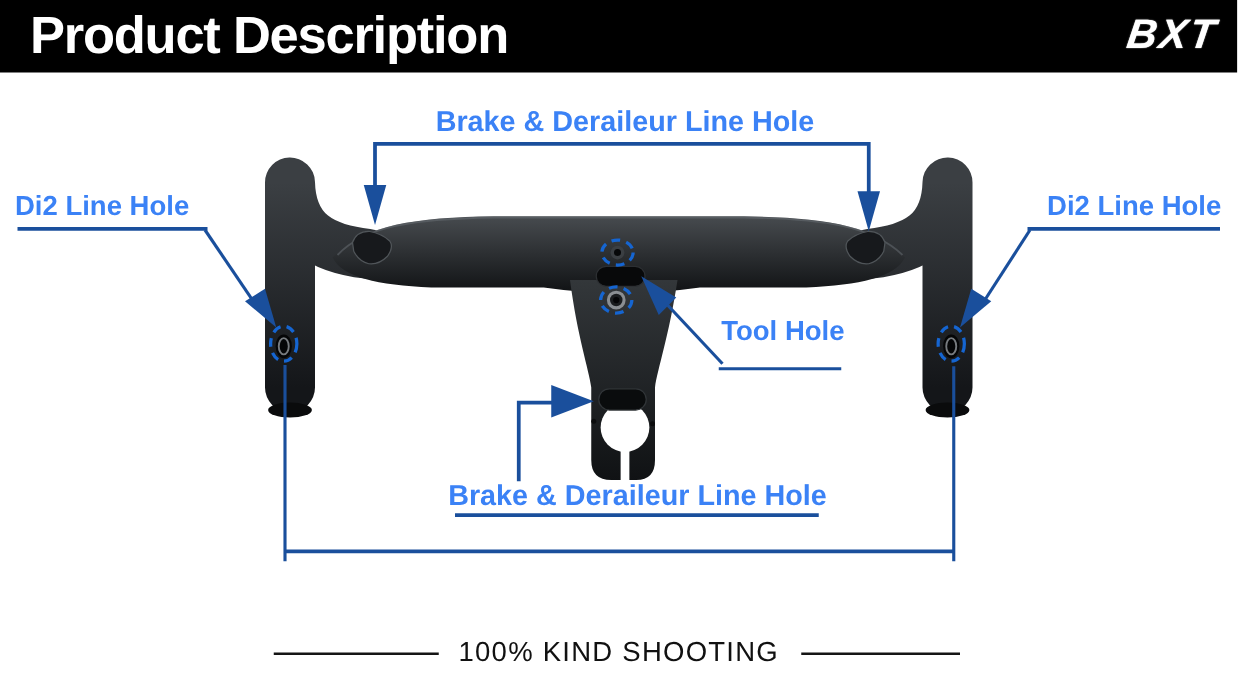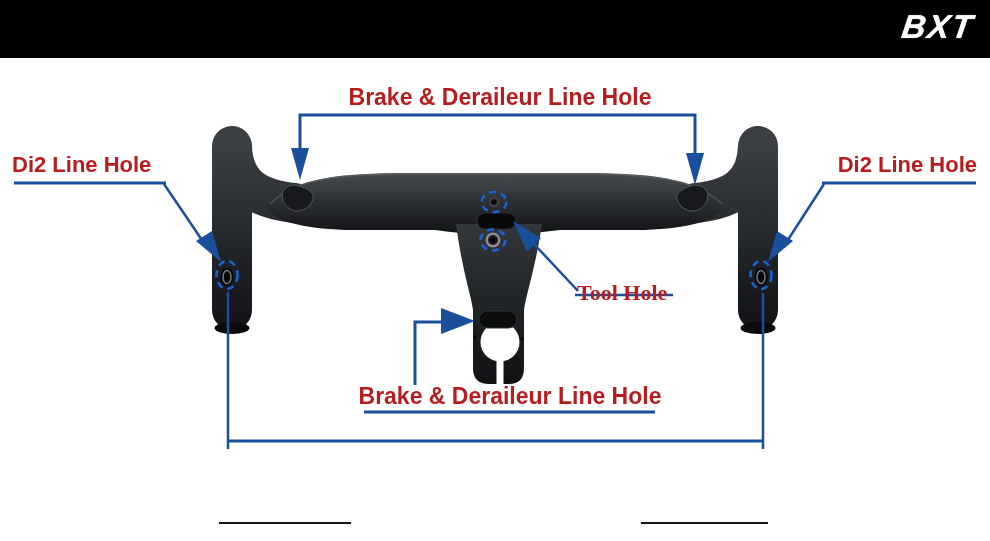--- a/index.html
+++ b/index.html
@@ -17,43 +17,44 @@
   }
   .brand-logo{
     position:absolute;right:16px;top:8px;color:#ffffff;
     font-size:33px;font-weight:900;font-style:italic;letter-spacing:2px;
     transform:skewX(-8deg);
     text-shadow:0 0 1px #ffffff;
   }
   
   .diagram-svg{position:absolute;left:0;top:0;width:990px;height:541px;}
   .label{
-    position:absolute;color:#b91c1c;font-weight:bold;font-size:22px;white-space:nowrap;
+    position:absolute;color:#3b82f6;font-weight:bold;font-size:22px;white-space:nowrap;
   }
   .label-top-line-hole{left:280px;top:84px;width:440px;text-align:center;font-size:23px;}
   .label-di2-left{left:12px;top:152px;}
   .label-di2-right{right:13px;top:152px;text-align:right;}
-  .label-tool{left:577px;top:280px;font-family:Liberation Serif, serif;}
+  .label-tool{left:577px;top:252px;}
   .label-bottom-line-hole{left:300px;top:383px;width:420px;text-align:center;font-size:23px;}
   .label-dim{left:400px;top:440px;width:190px;text-align:center;font-size:23px;}
   .watermark{
     position:absolute;left:340px;top:252px;width:320px;text-align:center;
     color:#c5c7c9;font-size:26px;font-weight:normal;letter-spacing:0.5px;white-space:nowrap;
   }
   .footer-caption{
     position:absolute;left:360px;top:509px;width:270px;text-align:center;
     color:#111111;font-size:22px;letter-spacing:1px;white-space:nowrap;
   }
 </style>
 </head>
 <body>
 
 <div class="page">
 
   <div class="header">
+    <div class="header-title">Product Description</div>
     <div class="brand-logo">BXT</div>
   </div>
 
   <svg class="diagram-svg" viewBox="0 0 990 541">
     <defs>
       <linearGradient id="gBar" x1="0" y1="0" x2="0" y2="1">
         <stop offset="0" stop-color="#474b4f"></stop>
           <stop offset="1" stop-color="#101214"></stop>
       </linearGradient>
       <linearGradient id="gHook" x1="0" y1="0" x2="0" y2="1">
@@ -143,14 +144,15 @@
       <line x1="219" y1="523" x2="351" y2="523"></line>
       <line x1="641" y1="523" x2="768" y2="523"></line>
     </g>
   </svg>
 
   <div class="label label-top-line-hole">Brake &amp; Deraileur Line Hole</div>
   <div class="label label-di2-left">Di2 Line Hole</div>
   <div class="label label-di2-right">Di2 Line Hole</div>
   <div class="label label-tool">Tool Hole</div>
   <div class="label label-bottom-line-hole">Brake &amp; Deraileur Line Hole</div>
+  <div class="footer-caption">100% KIND SHOOTING</div>
 
 </div>
 
 </body></html>

